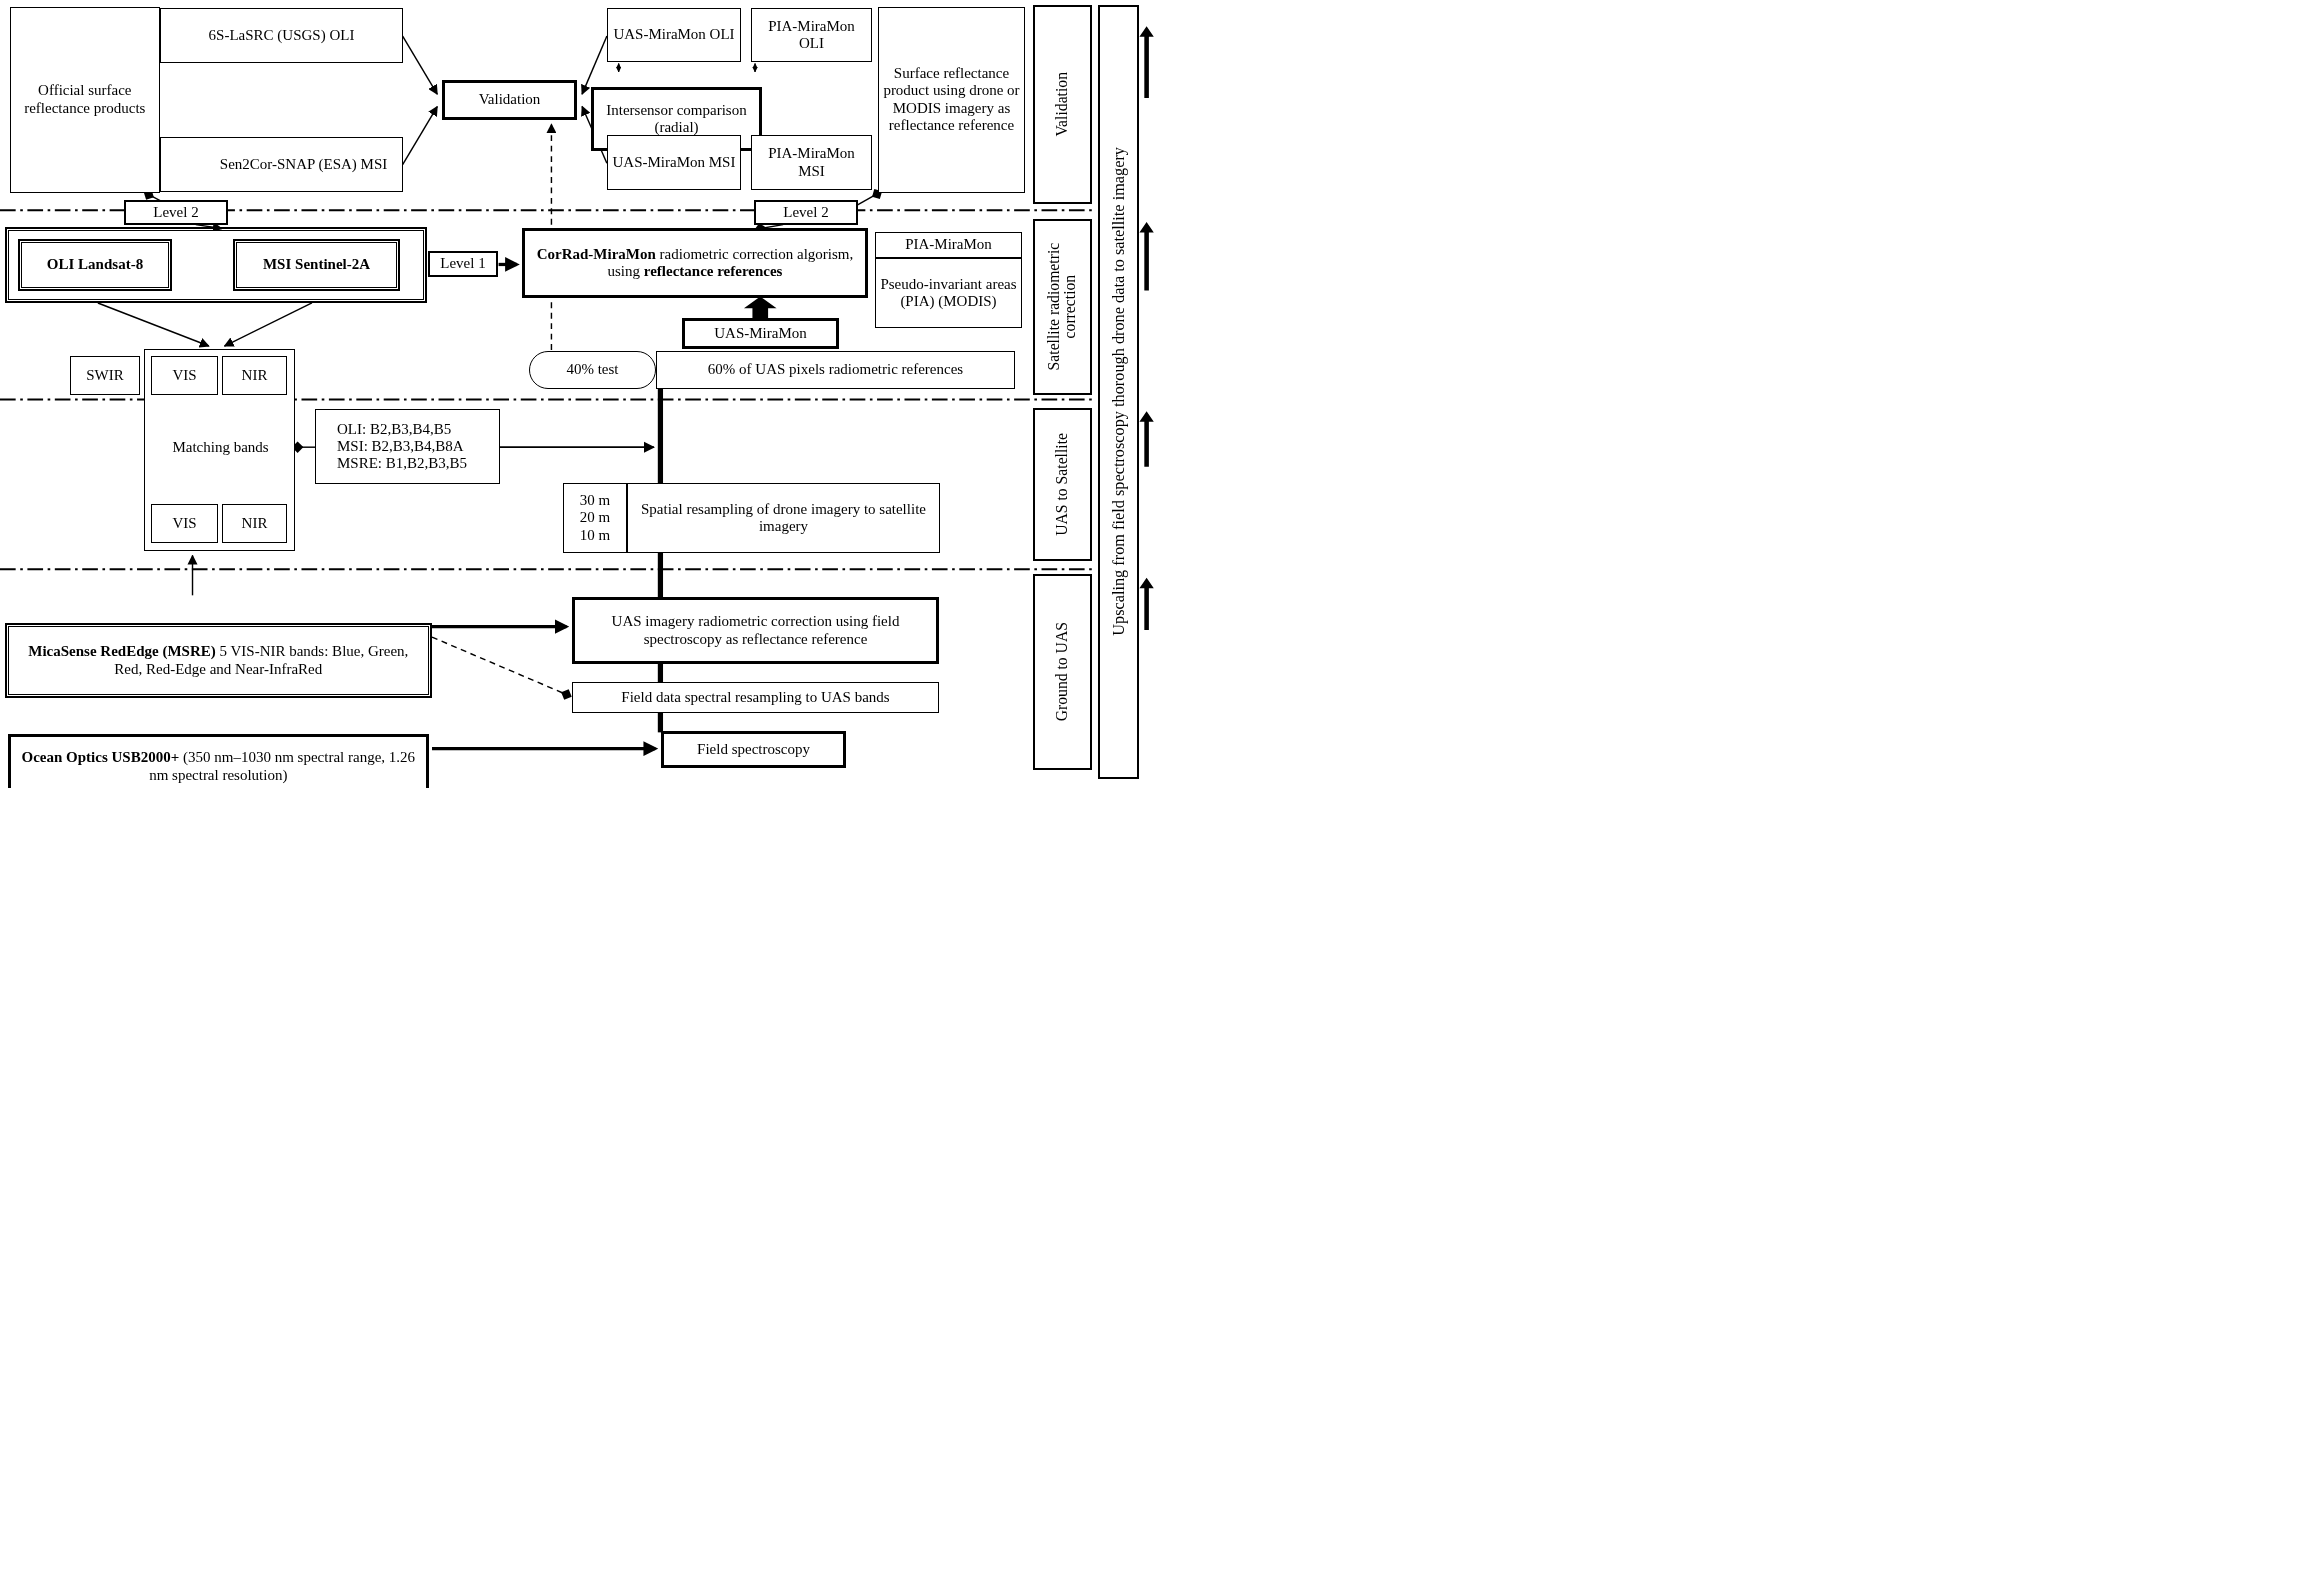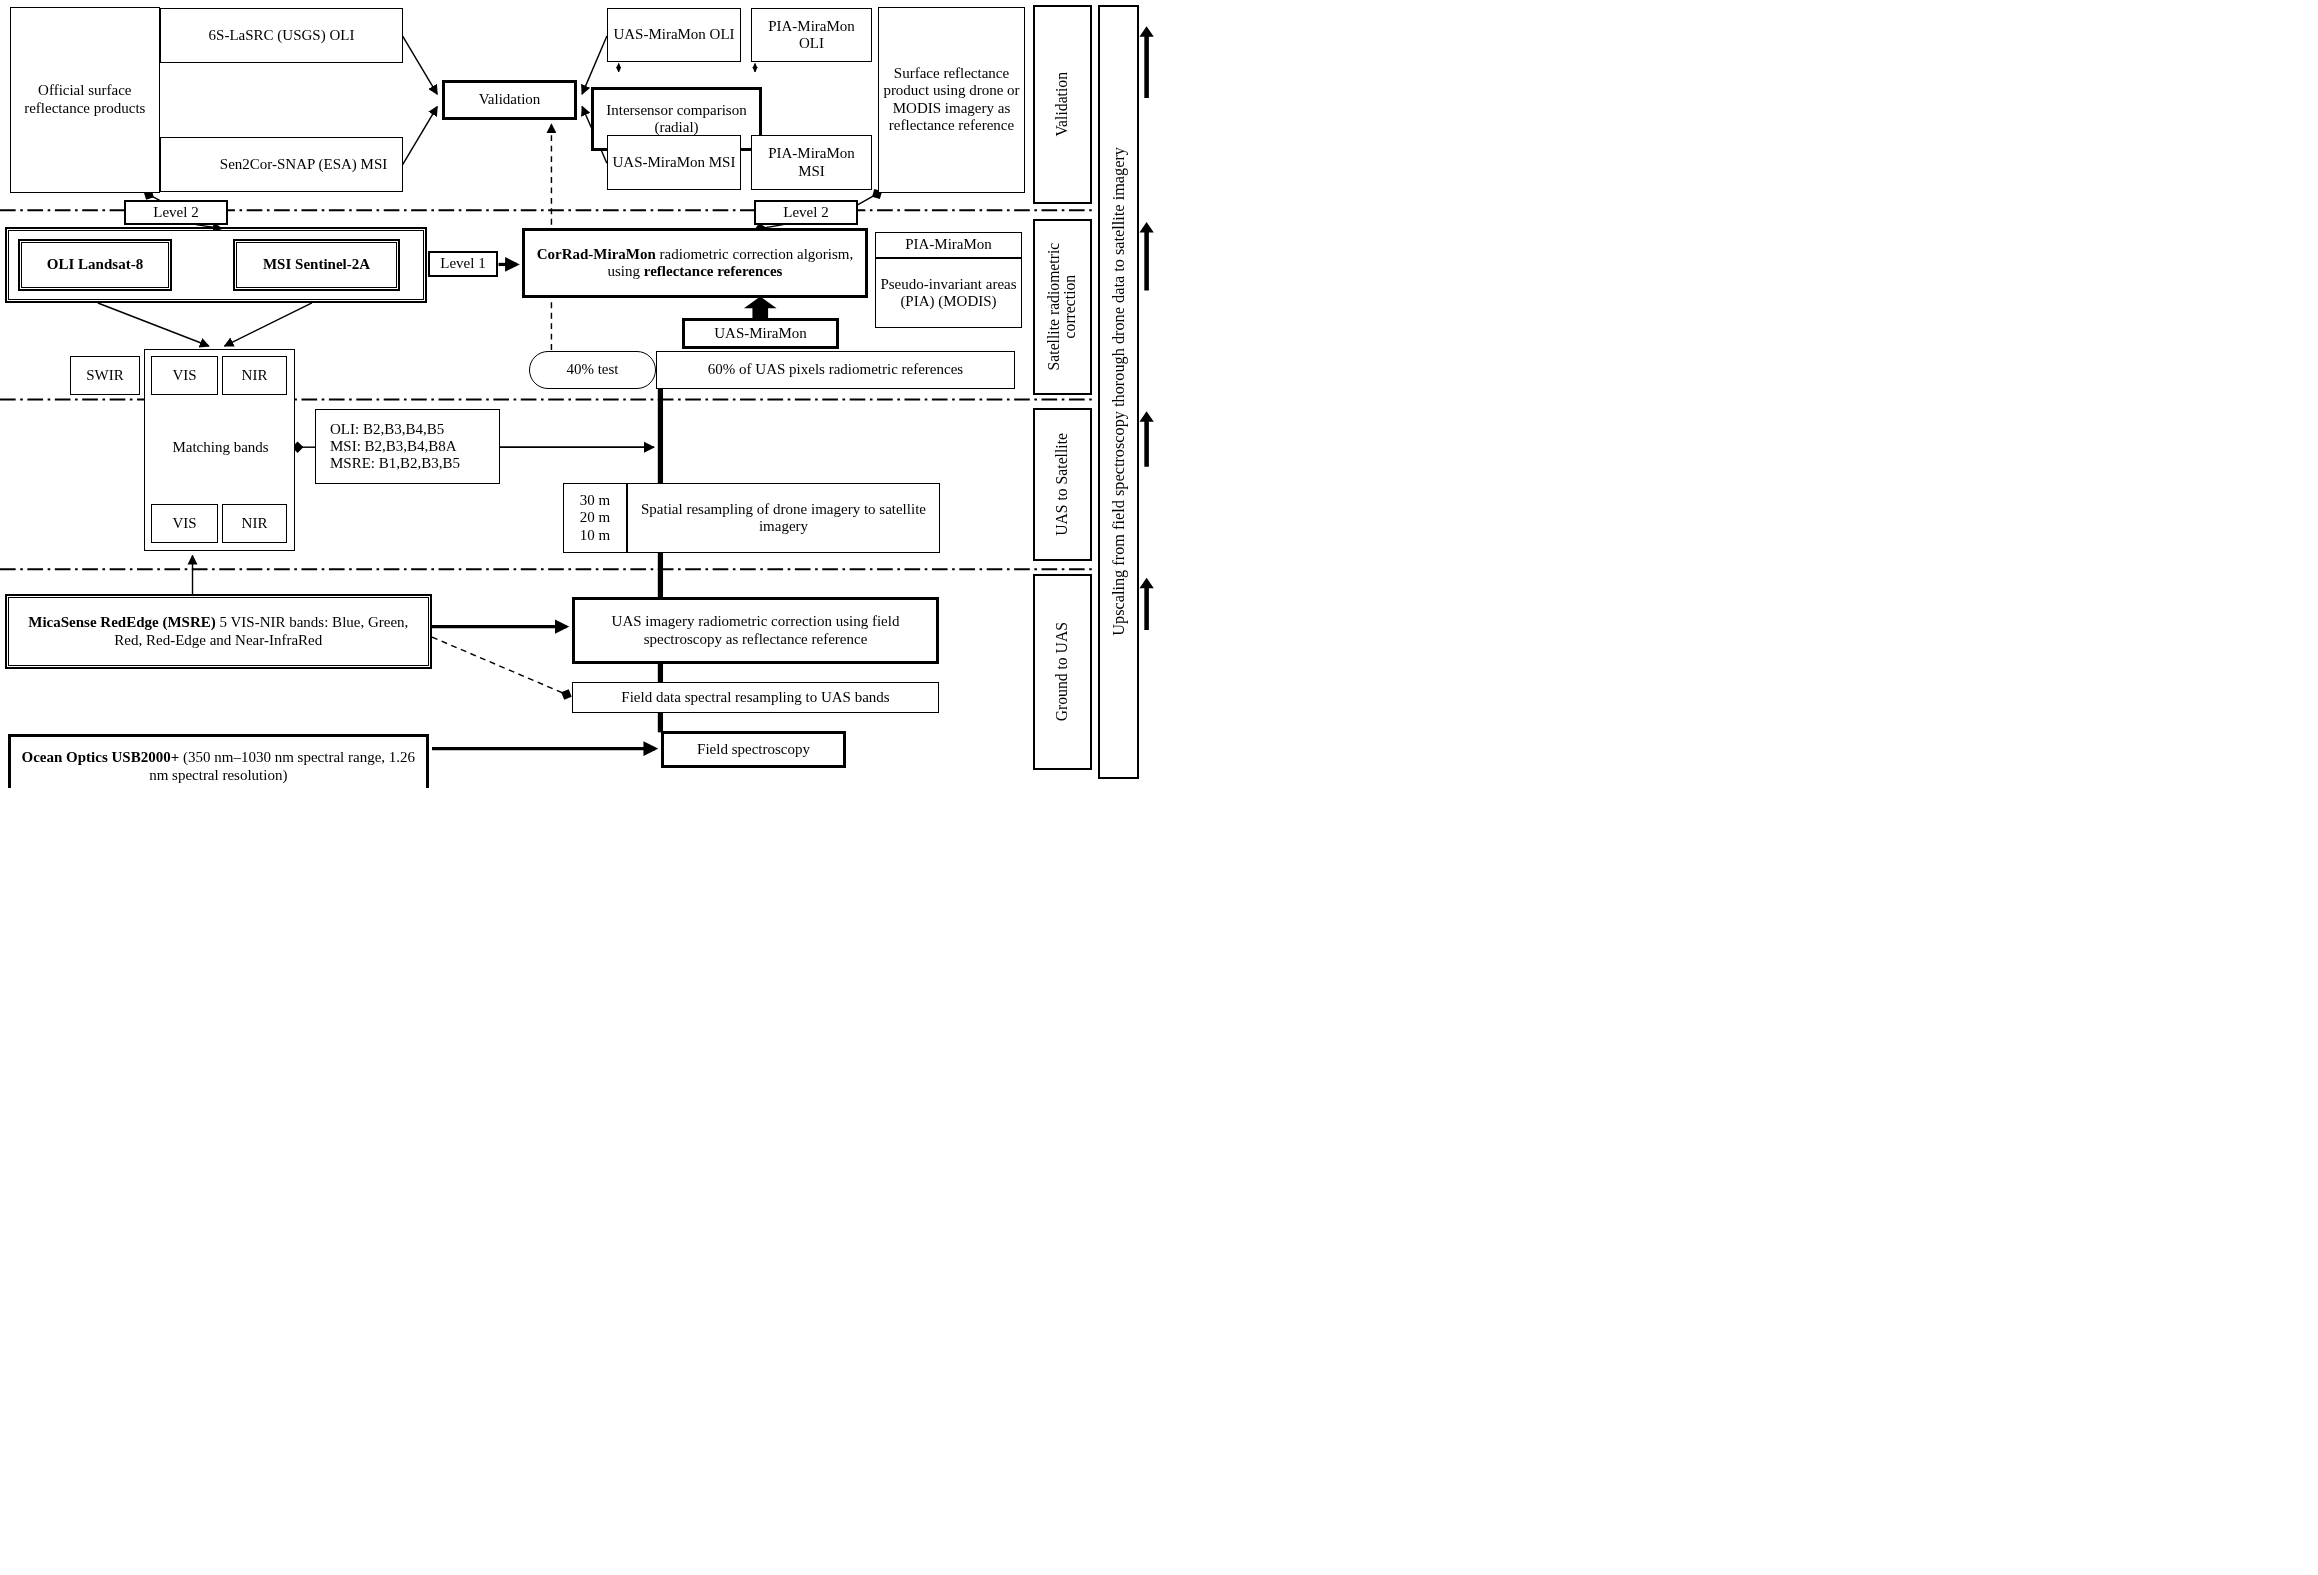--- a/index.html
+++ b/index.html
@@ -11,21 +11,21 @@
   svg.layer marker path{fill:#000;}
   .bx{position:absolute;box-sizing:border-box;background:#fff;border:1.3px solid #000;
       display:flex;align-items:center;justify-content:center;text-align:center;
       font-size:15px;line-height:1.14;padding:1.3px 3.9px;}
   .b3{border-width:2px;}
   .b4{border-width:2.6px;}
   .b5{border-width:3.3px;}
   .dbl{border:1.3px solid #000;outline:2px solid #000;outline-offset:1.3px;}
   .nb{border:none;background:transparent;padding-left:6px;}
   .bold{font-weight:bold;}
-  .leftal{justify-content:flex-start;text-align:left;padding-left:14px;}
+  .leftal{justify-content:flex-start;text-align:left;padding-left:21px;}
   .vlab{writing-mode:vertical-rl;transform:rotate(180deg);line-height:1.05;}
   .f24{font-size:15.7px;}
   .f25{font-size:16.3px;}
 </style>
 </head>
 <body>
 
 <div class="canvas">
 
   <svg class="layer" width="1159" height="788" viewBox="0 0 1776 1207">
@@ -189,21 +189,21 @@
     <div>
       <div>30 m</div>
       <div>20 m</div>
       <div>10 m</div>
     </div>
   </div>
   <div class="bx" style="left:627px;top:483px;width:313px;height:70px;">
     <span>Spatial resampling of drone imagery to satellite imagery</span>
   </div>
 
-  <div class="bx dbl" style="left:7.8px;top:597px;width:421px;height:69px;">
+  <div class="bx dbl" style="left:7.8px;top:626px;width:421px;height:69px;">
     <div>
       <span class="bold">MicaSense RedEdge (MSRE)</span><span> 5 VIS-NIR bands: Blue, Green, Red, Red-Edge and Near-InfraRed</span>
     </div>
   </div>
   <div class="bx b5" style="left:572px;top:597px;width:367px;height:67px;">
     <span>UAS imagery radiometric correction using field spectroscopy as reflectance reference</span>
   </div>
   <div class="bx" style="left:572px;top:682px;width:367px;height:31px;">
     <span>Field data spectral resampling to UAS bands</span>
   </div>

